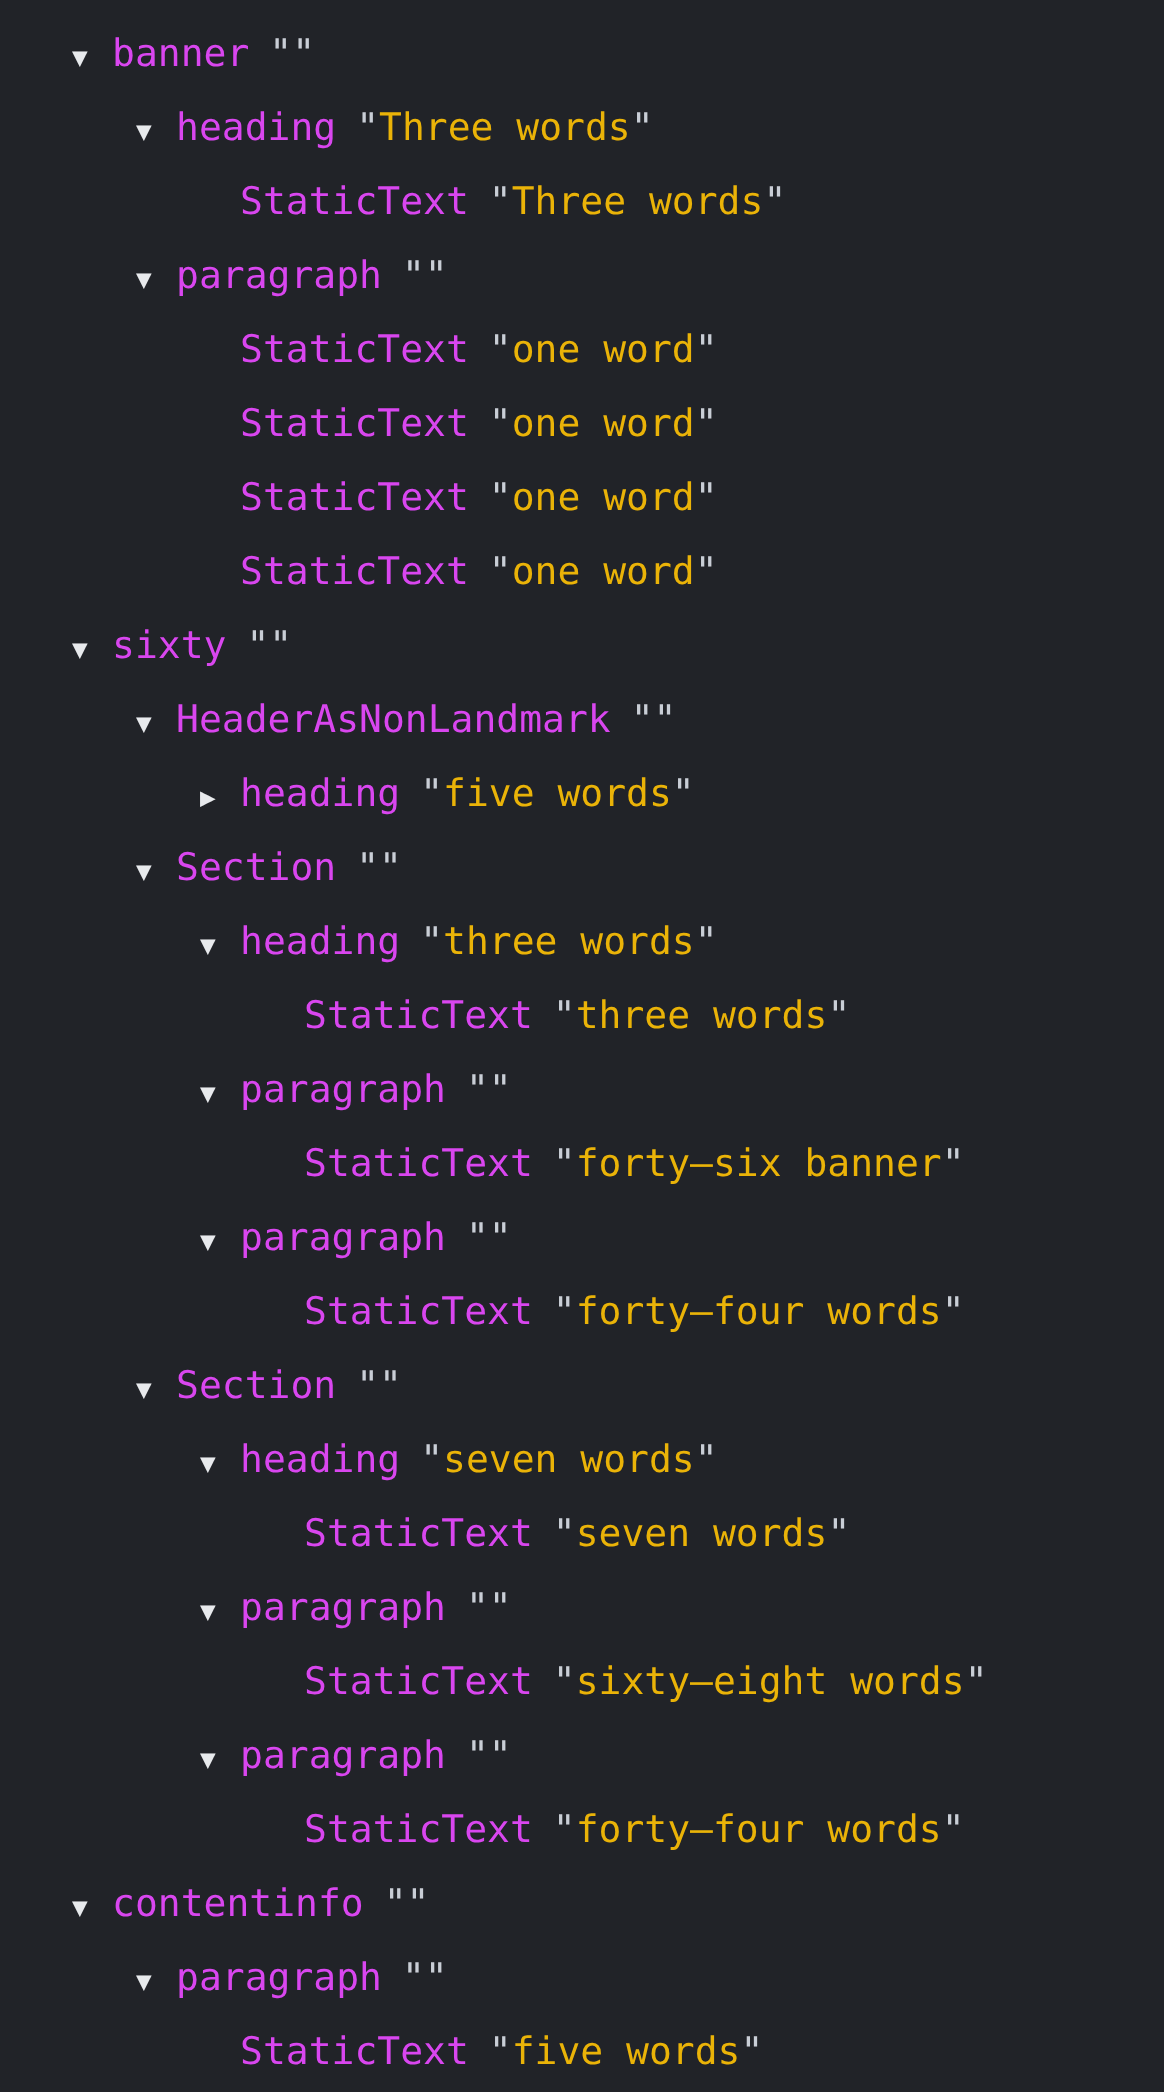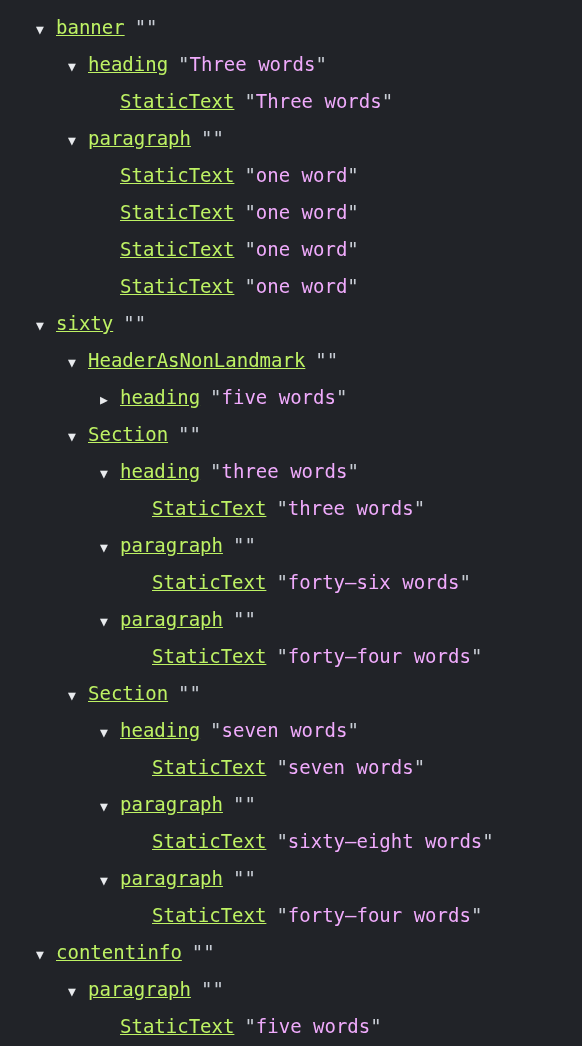--- a/index.html
+++ b/index.html
@@ -51,28 +51,27 @@
     color: #e8eaed;
     font-size: 13px;
     vertical-align: baseline;
     user-select: none;
   }
   .twisty.none {
     color: transparent;
   }
 
   .role {
-    color: #bef264;
-    text-decoration: underline;
+    color: #d946ef;
   }
   .quote {
     color: #c9ced6;
   }
   .value {
-    color: #f0abfc;
+    color: #eab308;
   }
   .spacer {
     display: inline-block;
     width: 10px;
   }
 </style>
 </head>
 <body>
 
 <div id="a11y-tree">
@@ -86,21 +85,21 @@
       <div class="tree-row" style="padding-left: 100px;"><span class="twisty none">▼</span><span class="role">StaticText</span><span class="spacer"></span><span class="quote">"</span><span class="value">one word</span><span class="quote">"</span></div>
       <div class="tree-row" style="padding-left: 100px;"><span class="twisty none">▼</span><span class="role">StaticText</span><span class="spacer"></span><span class="quote">"</span><span class="value">one word</span><span class="quote">"</span></div>
       <div class="tree-row" style="padding-left: 100px;"><span class="twisty none">▼</span><span class="role">StaticText</span><span class="spacer"></span><span class="quote">"</span><span class="value">one word</span><span class="quote">"</span></div>
       <div class="tree-row" style="padding-left: 36px;"><span class="twisty">▼</span><span class="role">sixty</span><span class="spacer"></span><span class="quote">"</span><span class="value"></span><span class="quote">"</span></div>
       <div class="tree-row" style="padding-left: 68px;"><span class="twisty">▼</span><span class="role">HeaderAsNonLandmark</span><span class="spacer"></span><span class="quote">"</span><span class="value"></span><span class="quote">"</span></div>
       <div class="tree-row" style="padding-left: 100px;"><span class="twisty">▶</span><span class="role">heading</span><span class="spacer"></span><span class="quote">"</span><span class="value">five words</span><span class="quote">"</span></div>
       <div class="tree-row" style="padding-left: 68px;"><span class="twisty">▼</span><span class="role">Section</span><span class="spacer"></span><span class="quote">"</span><span class="value"></span><span class="quote">"</span></div>
       <div class="tree-row" style="padding-left: 100px;"><span class="twisty">▼</span><span class="role">heading</span><span class="spacer"></span><span class="quote">"</span><span class="value">three words</span><span class="quote">"</span></div>
       <div class="tree-row" style="padding-left: 132px;"><span class="twisty none">▼</span><span class="role">StaticText</span><span class="spacer"></span><span class="quote">"</span><span class="value">three words</span><span class="quote">"</span></div>
       <div class="tree-row" style="padding-left: 100px;"><span class="twisty">▼</span><span class="role">paragraph</span><span class="spacer"></span><span class="quote">"</span><span class="value"></span><span class="quote">"</span></div>
-      <div class="tree-row" style="padding-left: 132px;"><span class="twisty none">▼</span><span class="role">StaticText</span><span class="spacer"></span><span class="quote">"</span><span class="value">forty–six words</span><span class="quote">"</span></div>
+      <div class="tree-row" style="padding-left: 132px;"><span class="twisty none">▼</span><span class="role">StaticText</span><span class="spacer"></span><span class="quote">"</span><span class="value">forty–six banner</span><span class="quote">"</span></div>
       <div class="tree-row" style="padding-left: 100px;"><span class="twisty">▼</span><span class="role">paragraph</span><span class="spacer"></span><span class="quote">"</span><span class="value"></span><span class="quote">"</span></div>
       <div class="tree-row" style="padding-left: 132px;"><span class="twisty none">▼</span><span class="role">StaticText</span><span class="spacer"></span><span class="quote">"</span><span class="value">forty–four words</span><span class="quote">"</span></div>
       <div class="tree-row" style="padding-left: 68px;"><span class="twisty">▼</span><span class="role">Section</span><span class="spacer"></span><span class="quote">"</span><span class="value"></span><span class="quote">"</span></div>
       <div class="tree-row" style="padding-left: 100px;"><span class="twisty">▼</span><span class="role">heading</span><span class="spacer"></span><span class="quote">"</span><span class="value">seven words</span><span class="quote">"</span></div>
       <div class="tree-row" style="padding-left: 132px;"><span class="twisty none">▼</span><span class="role">StaticText</span><span class="spacer"></span><span class="quote">"</span><span class="value">seven words</span><span class="quote">"</span></div>
       <div class="tree-row" style="padding-left: 100px;"><span class="twisty">▼</span><span class="role">paragraph</span><span class="spacer"></span><span class="quote">"</span><span class="value"></span><span class="quote">"</span></div>
       <div class="tree-row" style="padding-left: 132px;"><span class="twisty none">▼</span><span class="role">StaticText</span><span class="spacer"></span><span class="quote">"</span><span class="value">sixty–eight words</span><span class="quote">"</span></div>
       <div class="tree-row" style="padding-left: 100px;"><span class="twisty">▼</span><span class="role">paragraph</span><span class="spacer"></span><span class="quote">"</span><span class="value"></span><span class="quote">"</span></div>
       <div class="tree-row" style="padding-left: 132px;"><span class="twisty none">▼</span><span class="role">StaticText</span><span class="spacer"></span><span class="quote">"</span><span class="value">forty–four words</span><span class="quote">"</span></div>
       <div class="tree-row" style="padding-left: 36px;"><span class="twisty">▼</span><span class="role">contentinfo</span><span class="spacer"></span><span class="quote">"</span><span class="value"></span><span class="quote">"</span></div>

